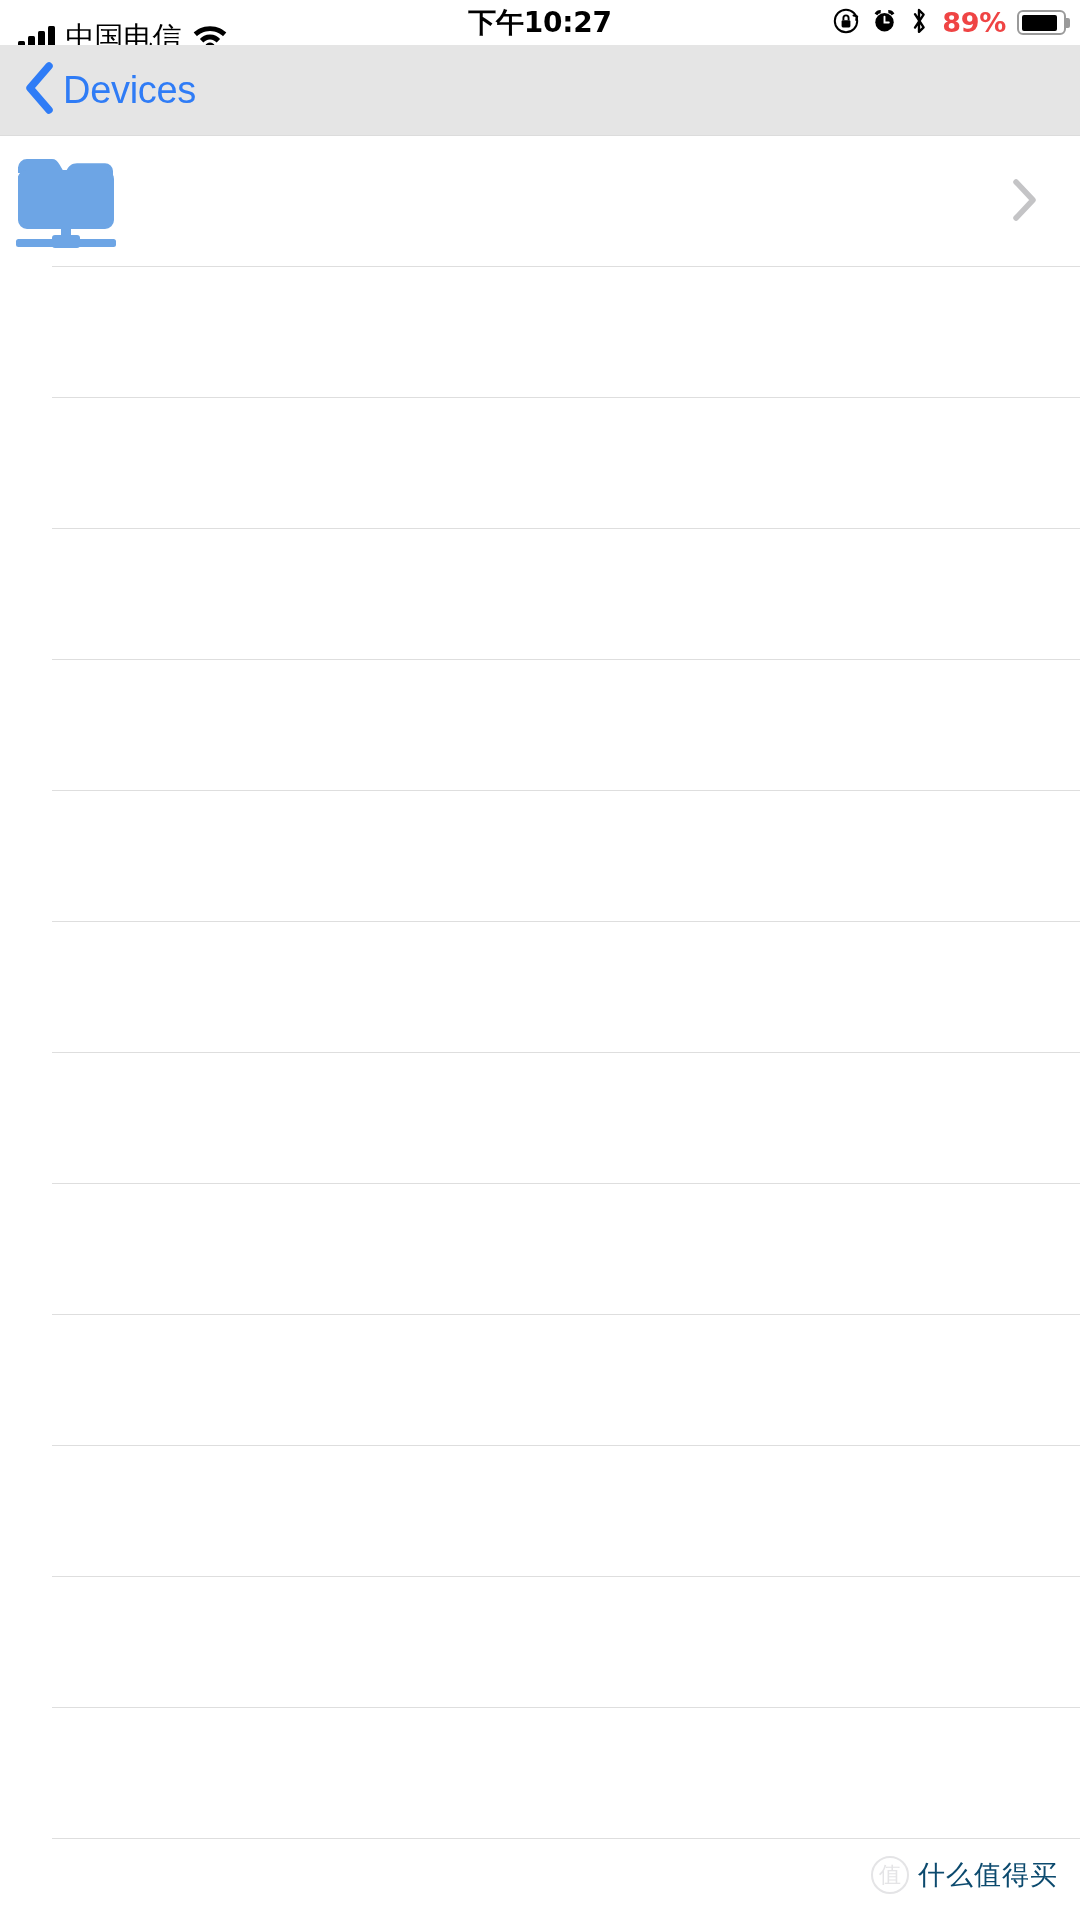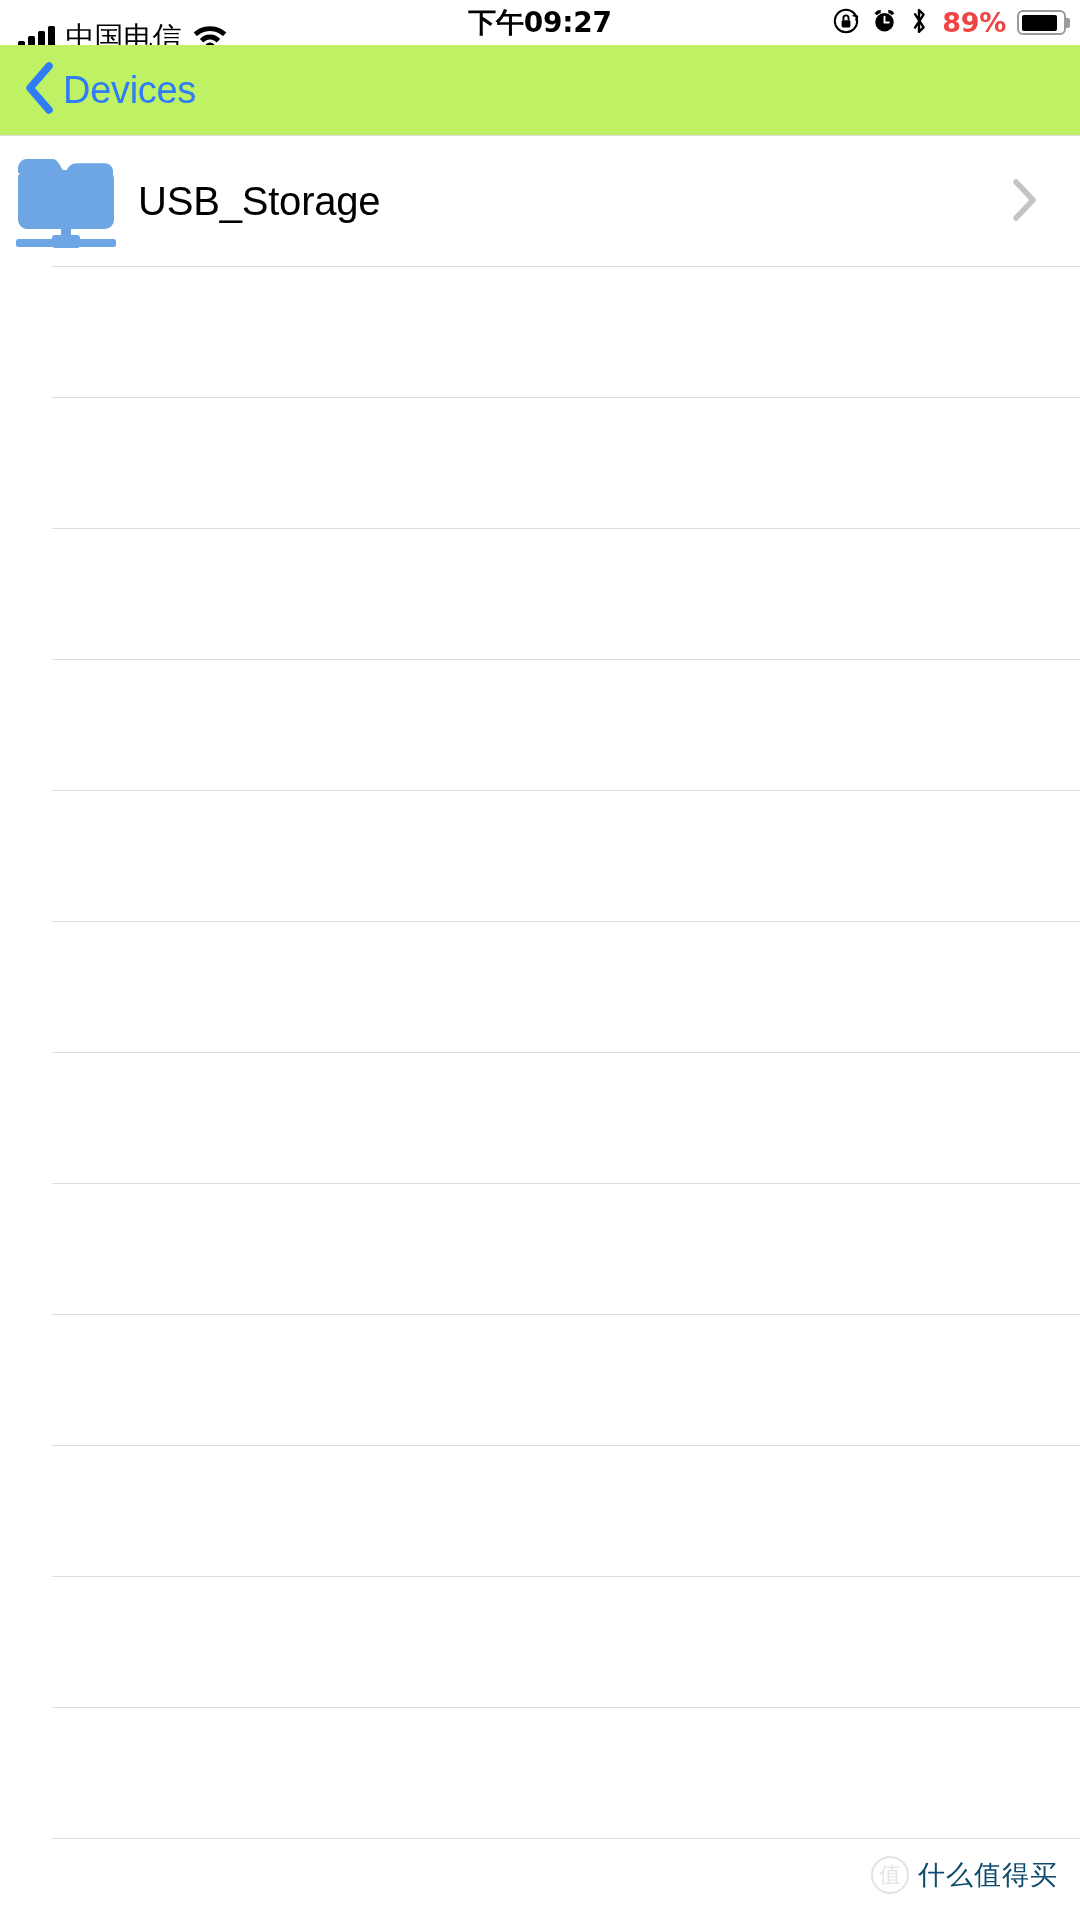--- a/index.html
+++ b/index.html
@@ -117,21 +117,21 @@
     width: 4px;
     height: 10px;
     background: #9a9a9a;
     border-radius: 0 2px 2px 0;
   }
 
   
   .nav-bar {
     position: relative;
     height: 90px;
-    background: #bef264;
+    background: #e5e5e5;
     border-bottom: 1px solid #dcdcdc;
     display: flex;
     align-items: center;
   }
   .nav-back {
     position: absolute;
     left: 24px;
     display: flex;
     align-items: center;
     gap: 9px;
@@ -246,21 +246,21 @@
     <span class="wifi-icon">
       <svg width="34" height="26" viewBox="0 0 34 26">
         <path d="M17 3.2 C9.4 3.2 3.6 6.6 0.7 9.6 L4.0 13.3 C6.4 10.8 11.1 8.0 17 8.0 C22.9 8.0 27.6 10.8 30.0 13.3 L33.3 9.6 C30.4 6.6 24.6 3.2 17 3.2 Z" fill="#000"></path>
         <path d="M17 11.6 C12.6 11.6 9.0 13.6 6.9 15.9 L10.3 19.6 C11.8 18.0 14.1 16.4 17 16.4 C19.9 16.4 22.2 18.0 23.7 19.6 L27.1 15.9 C25.0 13.6 21.4 11.6 17 11.6 Z" fill="#000"></path>
         <path d="M17 19.4 C15.0 19.4 13.4 20.5 12.6 21.6 L17 26 L21.4 21.6 C20.6 20.5 19.0 19.4 17 19.4 Z" fill="#000"></path>
       </svg>
     </span>
   </div>
 
   <div class="status-center">
-    <span class="status-time">下午09:27</span>
+    <span class="status-time">下午10:27</span>
   </div>
 
   <div class="status-right">
     <span>
       <svg width="28" height="28" viewBox="0 0 28 28">
         <circle cx="14" cy="14" r="11.2" fill="none" stroke="#000" stroke-width="2"></circle>
         <path d="M21.5 8.5 L25.2 9.4 L24.2 13.1" fill="none" stroke="#000" stroke-width="2" stroke-linecap="round" stroke-linejoin="round"></path>
         <rect x="9.6" y="13.2" width="8.8" height="7.2" rx="1.3" fill="#000"></rect>
         <path d="M11.4 13.2 v-2.2 a2.6 2.6 0 0 1 5.2 0 v2.2" fill="none" stroke="#000" stroke-width="1.9"></path>
       </svg>
@@ -304,21 +304,20 @@
       <svg width="104" height="96" viewBox="0 0 104 96">
         <path d="M4 13.5 A9 9 0 0 1 13 5 H38 C41.5 5 43.5 7 45.5 10.5 L49 16.5 H52.5
                  C54.5 12 58 9.2 63 9.2 H91 A8 8 0 0 1 99 17 V22.2 H52.5
                  A6 6 0 0 0 47.2 19 H4 Z" fill="#6da5e5"></path>
         <path d="M4 22.5 A9 9 0 0 1 13 16 H91 A9 9 0 0 1 100 25 V66 A9 9 0 0 1 91 75 H13 A9 9 0 0 1 4 66 Z" fill="#6da5e5"></path>
         <rect x="47" y="74" width="10" height="12" fill="#6da5e5"></rect>
         <rect x="2" y="85" width="100" height="8" rx="2.5" fill="#6da5e5"></rect>
         <rect x="38" y="81" width="28" height="13" rx="3" fill="#6da5e5"></rect>
       </svg>
     </div>
-    <div class="row-label">USB_Storage</div>
     <span class="row-chevron">
       <svg width="26" height="44" viewBox="0 0 26 44">
         <path d="M4 4 L21 22 L4 40" fill="none" stroke="#c4c4c6" stroke-width="5.5" stroke-linecap="round" stroke-linejoin="round"></path>
       </svg>
     </span>
     <span class="sep"></span>
   </div>
 
   <div id="empty-rows">
       <div class="row-empty">

